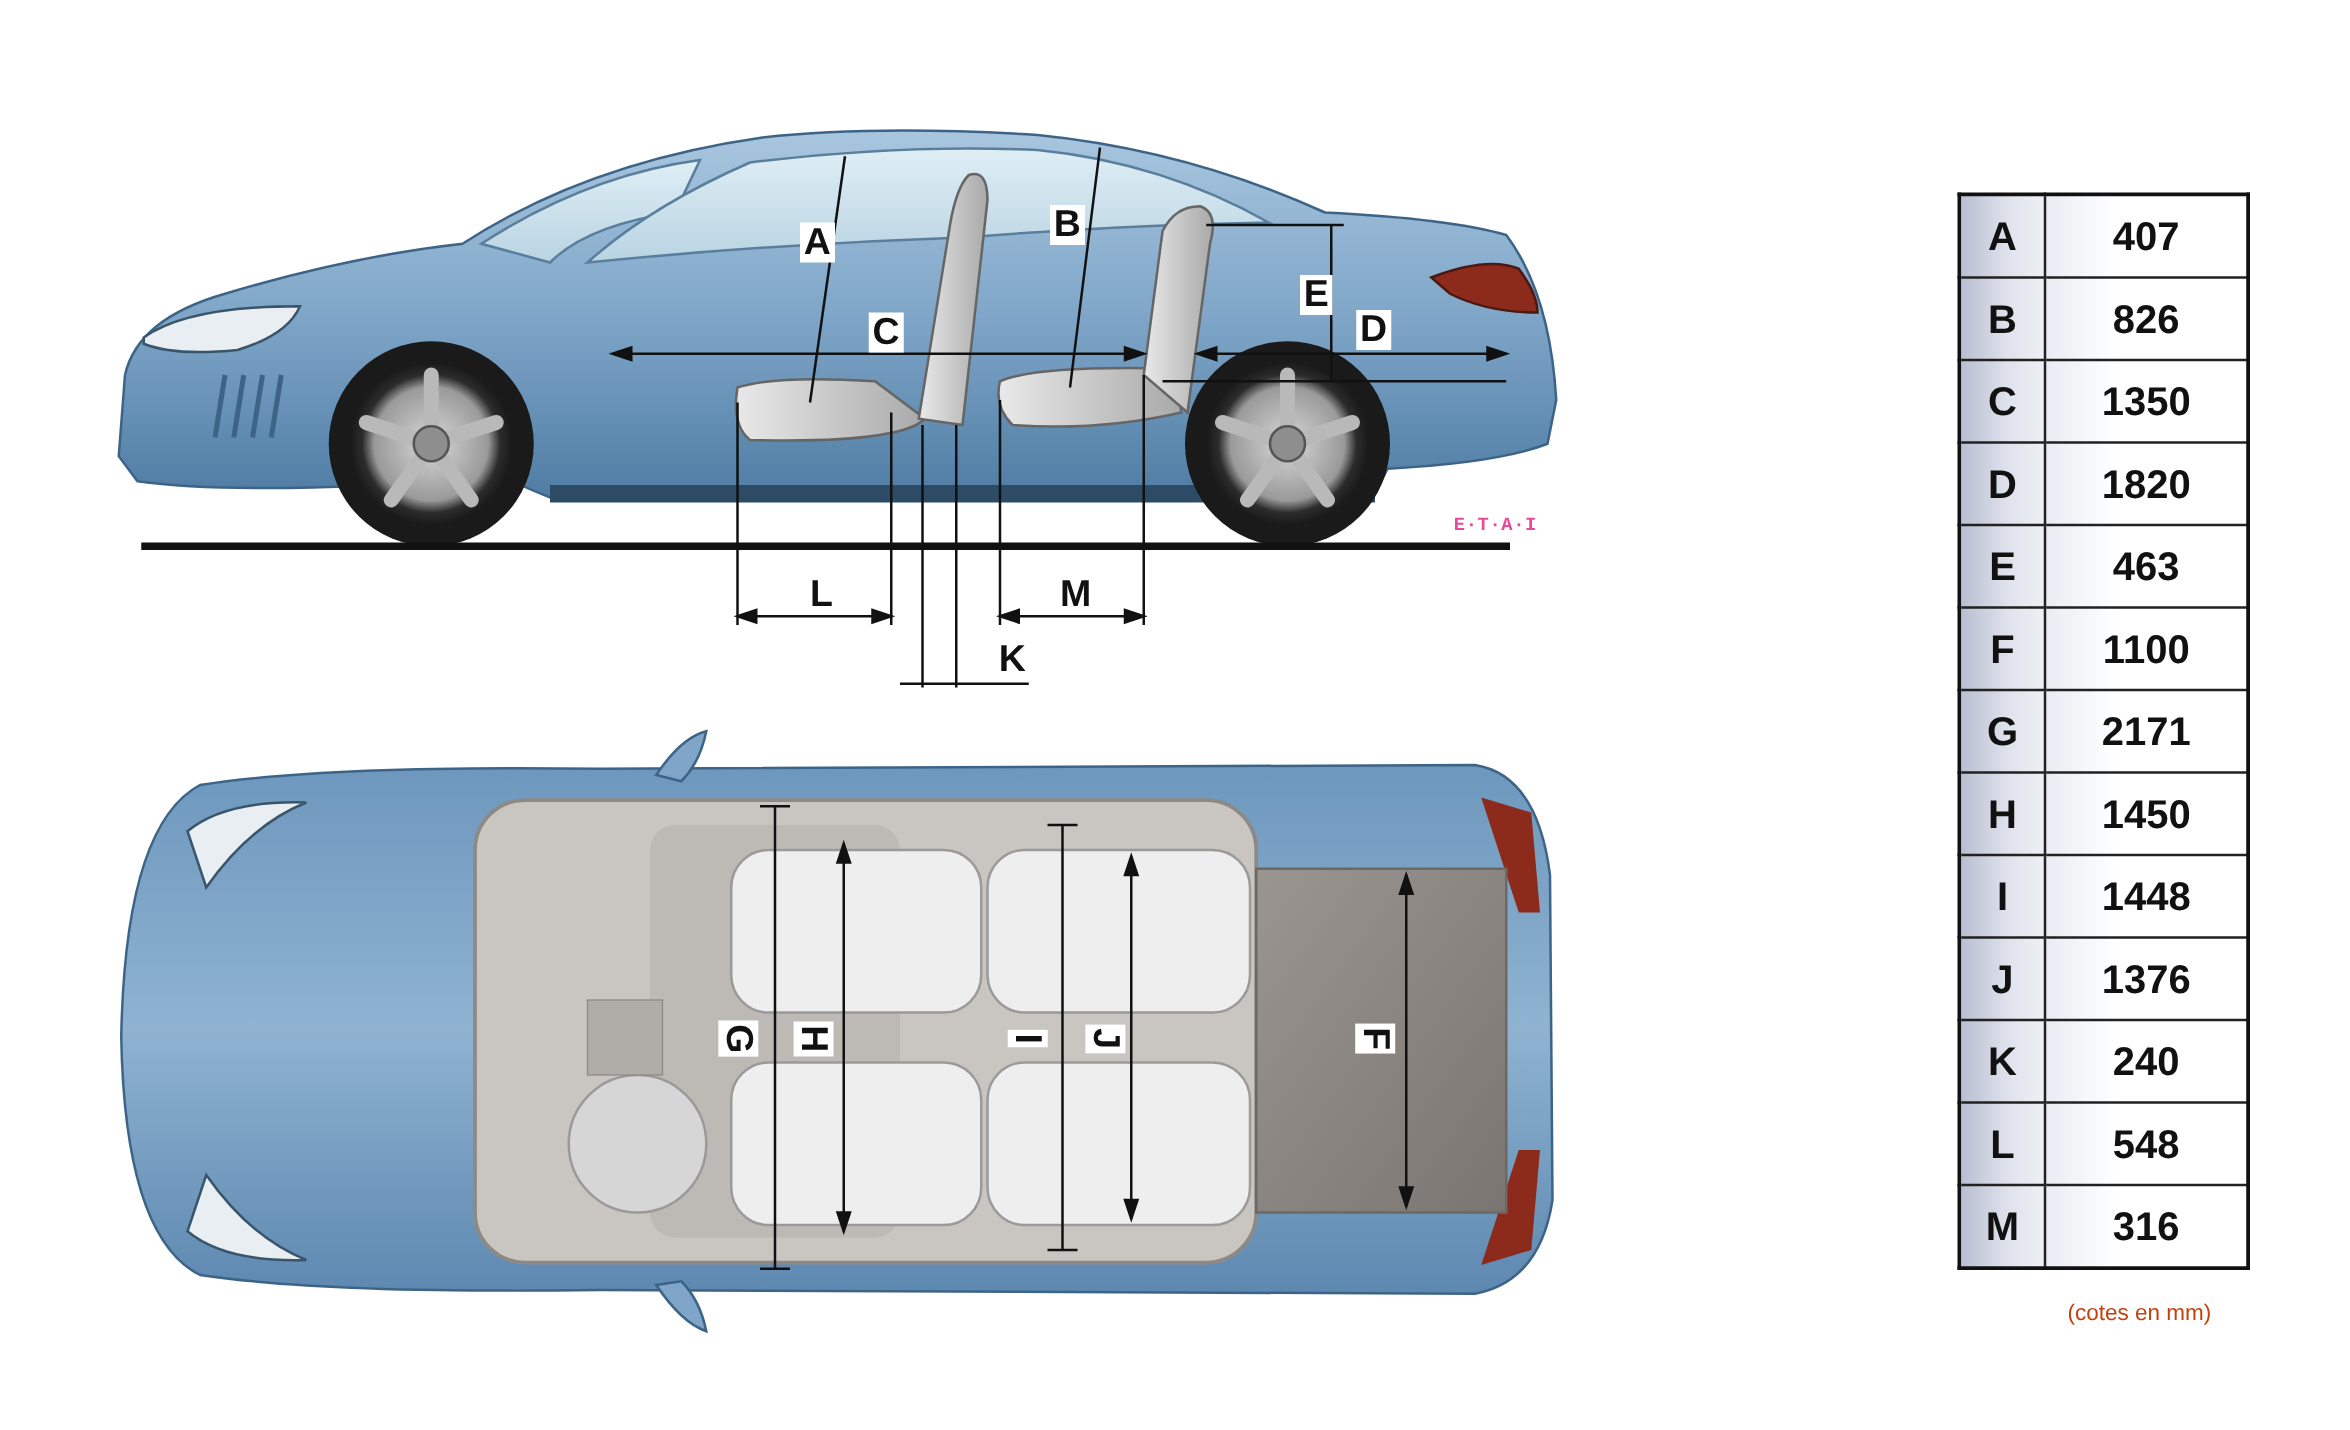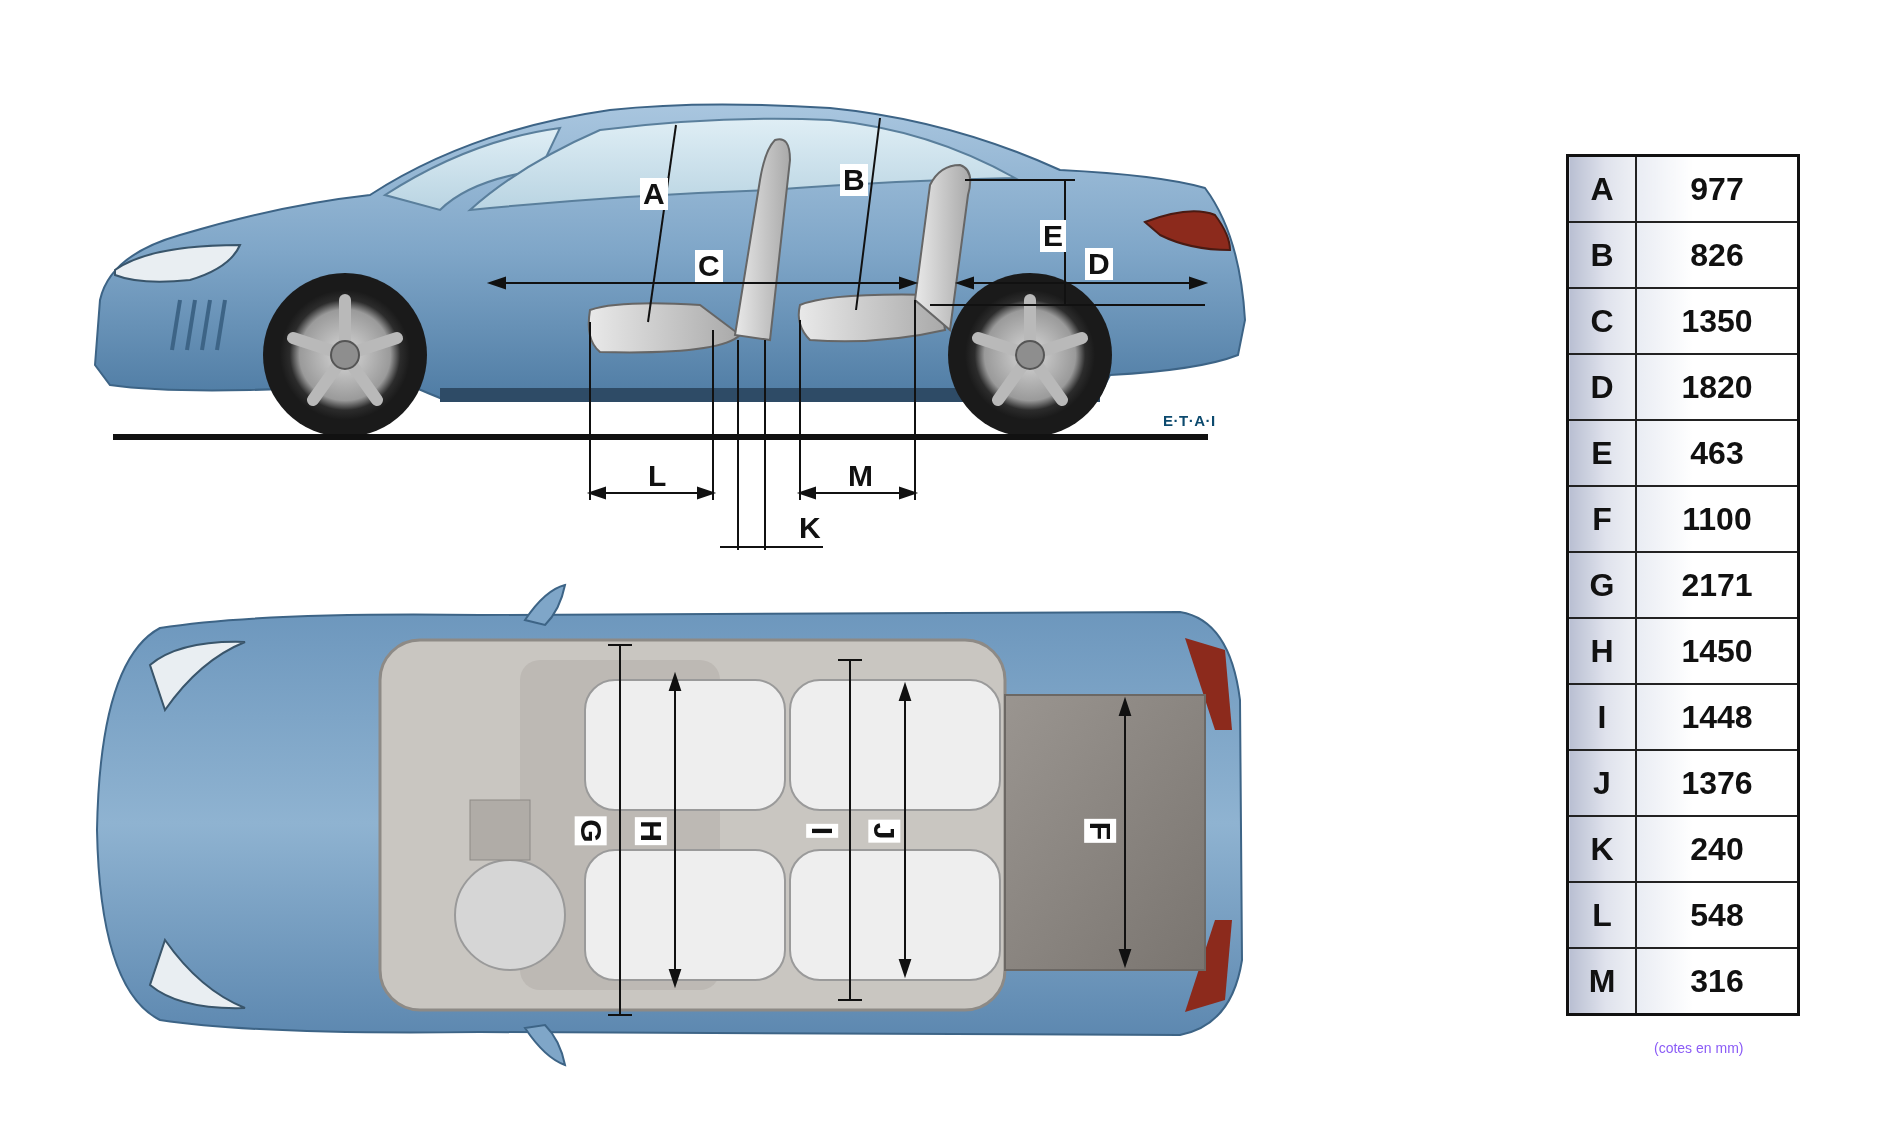--- a/index.html
+++ b/index.html
@@ -4,22 +4,22 @@
 <style>
   html,body{margin:0;padding:0;background:#ffffff;}
   body{width:1880px;height:1144px;position:relative;overflow:hidden;font-family:"Liberation Sans",sans-serif;}
   #side-view,#top-view{position:absolute;left:0;top:0;}
   .dim-label{position:absolute;background:#ffffff;font-weight:bold;font-size:30px;color:#111;padding:0 3px;line-height:32px;font-family:"Liberation Sans",sans-serif;}
   .rot{transform:rotate(90deg);transform-origin:center center;}
   #dims-table{position:absolute;left:1566px;top:154px;border-collapse:collapse;border:3px solid #111;}
   #dims-table td{border:2px solid #222;height:64px;padding:0;text-align:center;font-weight:bold;font-size:32px;color:#111;font-family:"Liberation Sans",sans-serif;}
   #dims-table td.key{width:66px;background:linear-gradient(90deg,#b9bfd2 0%,#dfe2ec 55%,#eef0f5 100%);}
   #dims-table td.val{width:160px;background:linear-gradient(90deg,#e9ecf3 0%,#ffffff 35%);}
-  #units-note{position:absolute;left:1654px;top:1040px;font-size:14px;color:#8b5cf6;text-align:center;}
-  #watermark{position:absolute;left:1163px;top:412px;font-size:15px;font-weight:bold;color:#0c4a6e;letter-spacing:0.5px;}
+  #units-note{position:absolute;left:1654px;top:1040px;font-size:18px;color:#c2410c;text-align:center;}
+  #watermark{position:absolute;left:1163px;top:412px;font-size:15px;font-weight:bold;color:#ec4899;letter-spacing:0.5px;font-family:Liberation Mono, monospace;}
 </style>
 </head>
 <body>
 
 <svg id="side-view" width="1880" height="580" viewBox="0 0 1880 580">
   <defs>
     <linearGradient id="bodyGrad" x1="0" y1="0" x2="0" y2="1">
       <stop offset="0" stop-color="#a9c6df"></stop>
       <stop offset="0.5" stop-color="#7fa6c8"></stop>
       <stop offset="1" stop-color="#4f7ca4"></stop>
@@ -194,21 +194,21 @@
 <div class="dim-label rot" style="left:576px;top:815px;">G</div>
 <div class="dim-label rot" style="left:637px;top:815px;">H</div>
 <div class="dim-label rot" style="left:815px;top:815px;">I</div>
 <div class="dim-label rot" style="left:873px;top:815px;">J</div>
 <div class="dim-label rot" style="left:1088px;top:815px;">F</div>
 
 <table id="dims-table">
   <tbody>
     <tr>
         <td class="key">A</td>
-        <td class="val">977</td>
+        <td class="val">407</td>
       </tr>
     <tr>
         <td class="key">B</td>
         <td class="val">826</td>
       </tr>
     <tr>
         <td class="key">C</td>
         <td class="val">1350</td>
       </tr>
     <tr>

